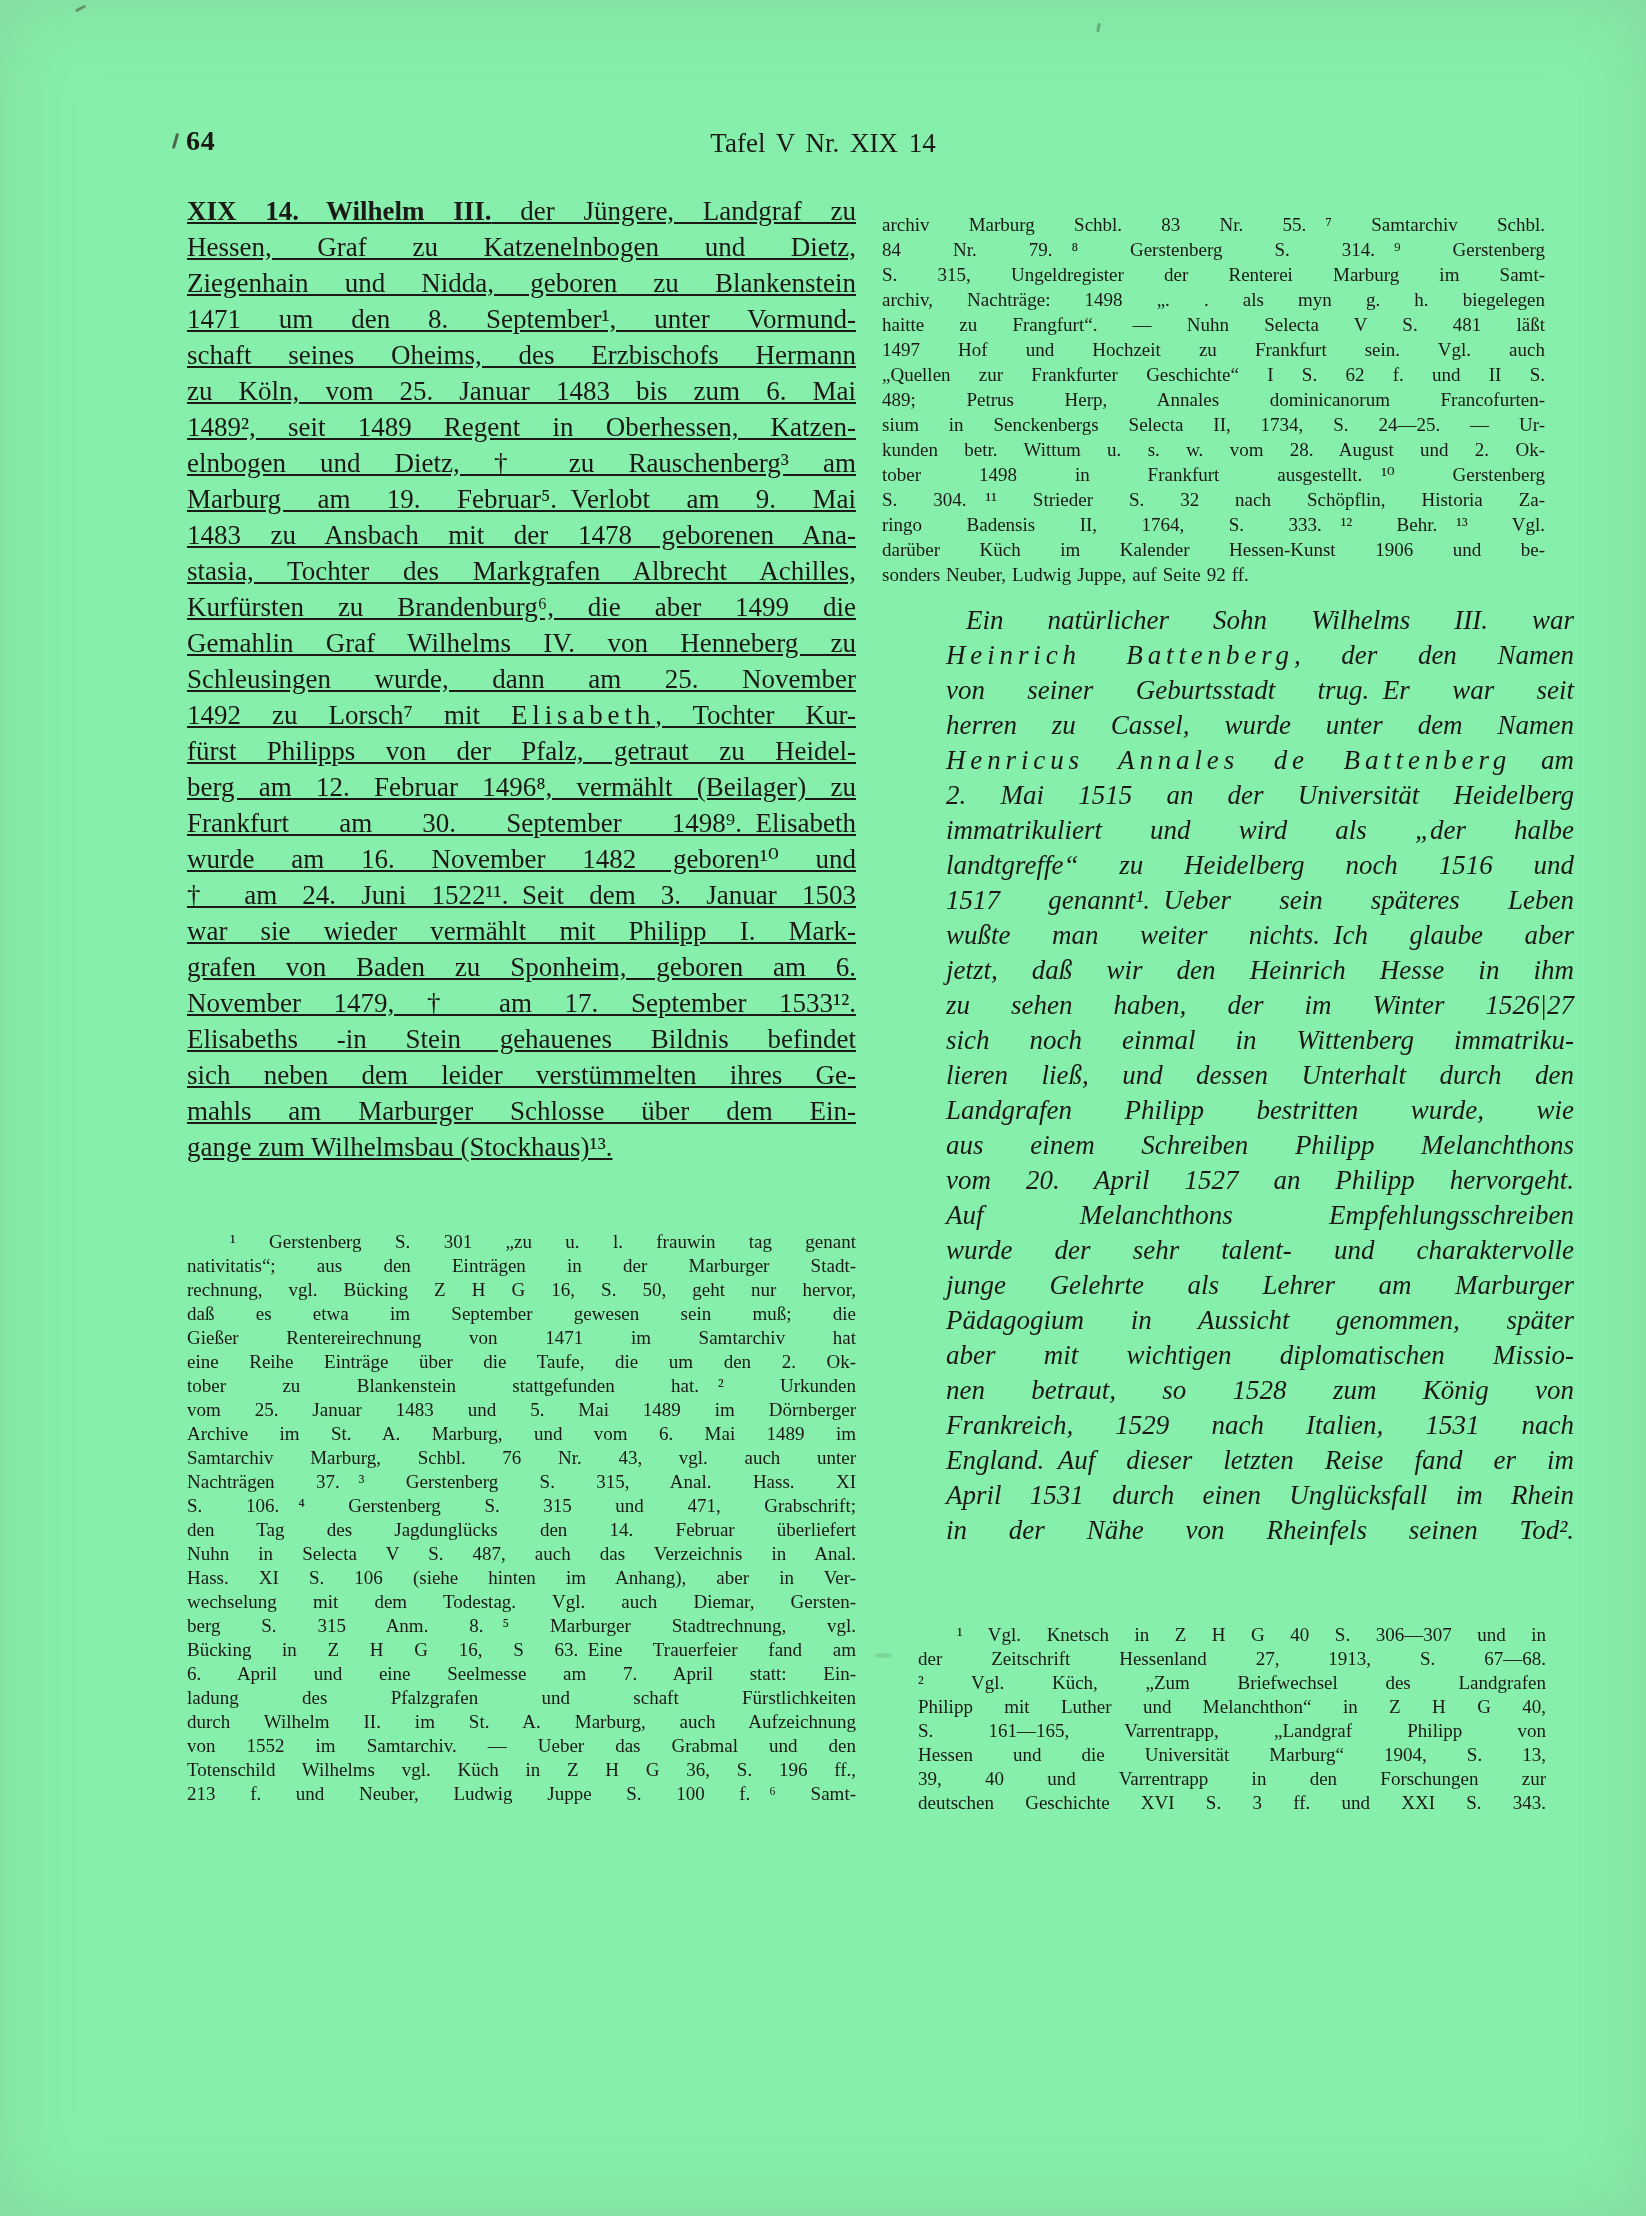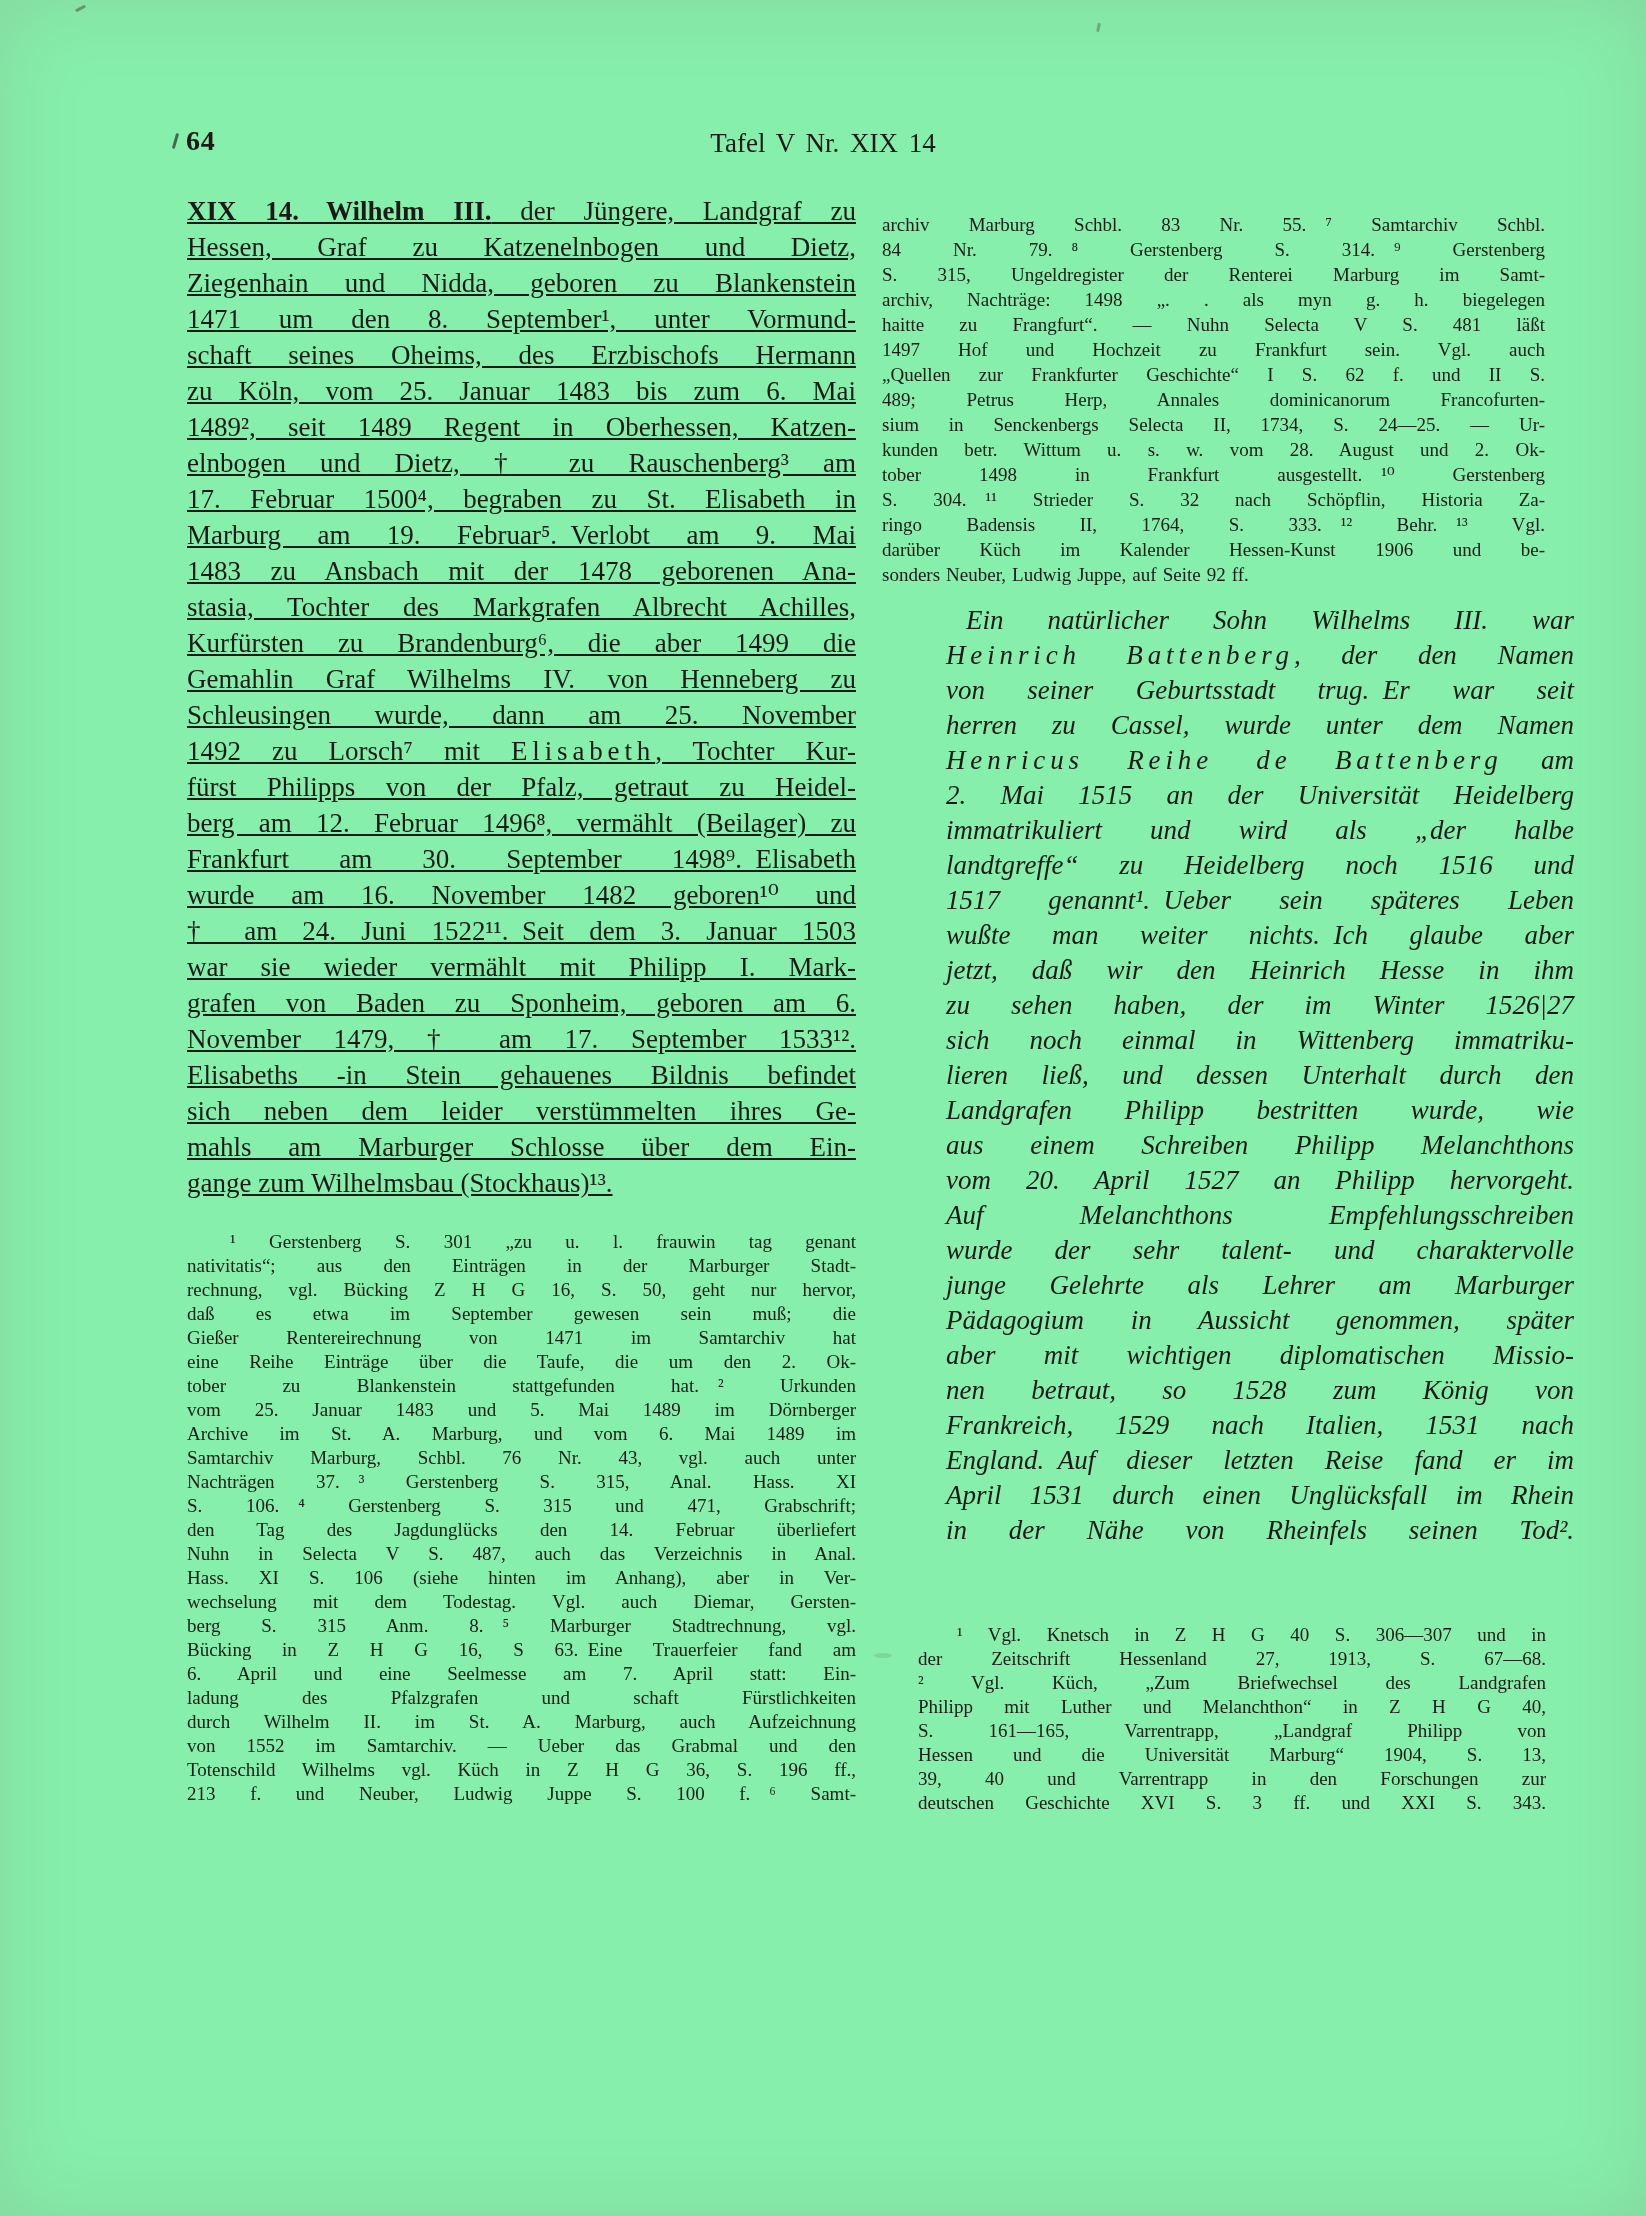--- a/index.html
+++ b/index.html
@@ -62,21 +62,20 @@
 
   <div class="block main-par no-jl">
       <div class="line"><b>XIX 14. Wilhelm III.</b> der Jüngere, Landgraf zu</div>
       <div class="line">Hessen, Graf zu Katzenelnbogen und Dietz,</div>
       <div class="line">Ziegenhain und Nidda, geboren zu Blankenstein</div>
       <div class="line">1471 um den 8. September¹, unter Vormund-</div>
       <div class="line">schaft seines Oheims, des Erzbischofs Hermann</div>
       <div class="line">zu Köln, vom 25. Januar 1483 bis zum 6. Mai</div>
       <div class="line">1489², seit 1489 Regent in Oberhessen, Katzen-</div>
       <div class="line">elnbogen und Dietz, † zu Rauschenberg³ am</div>
-      <div class="line">17. Februar 1500⁴, begraben zu St. Elisabeth in</div>
       <div class="line">Marburg am 19. Februar⁵. Verlobt am 9. Mai</div>
       <div class="line">1483 zu Ansbach mit der 1478 geborenen Ana-</div>
       <div class="line">stasia, Tochter des Markgrafen Albrecht Achilles,</div>
       <div class="line">Kurfürsten zu Brandenburg⁶, die aber 1499 die</div>
       <div class="line">Gemahlin Graf Wilhelms IV. von Henneberg zu</div>
       <div class="line">Schleusingen wurde, dann am 25. November</div>
       <div class="line">1492 zu Lorsch⁷ mit <span class="sp">Elisabeth</span>, Tochter Kur-</div>
       <div class="line">fürst Philipps von der Pfalz, getraut zu Heidel-</div>
       <div class="line">berg am 12. Februar 1496⁸, vermählt (Beilager) zu</div>
       <div class="line">Frankfurt am 30. September 1498⁹. Elisabeth</div>
@@ -134,21 +133,21 @@
       <div class="line">ringo Badensis II, 1764, S. 333. ¹² Behr. ¹³ Vgl.</div>
       <div class="line">darüber Küch im Kalender Hessen-Kunst 1906 und be-</div>
       <div class="line">sonders Neuber, Ludwig Juppe, auf Seite 92 ff.</div>
     </div>
 
   <div class="block bio indent-first">
       <div class="line">Ein natürlicher Sohn Wilhelms III. war</div>
       <div class="line"><span class="sp">Heinrich Battenberg</span>, der den Namen</div>
       <div class="line">von seiner Geburtsstadt trug. Er war seit</div>
       <div class="line">herren zu Cassel, wurde unter dem Namen</div>
-      <div class="line"><span class="sp">Henricus Reihe de Battenberg</span> am</div>
+      <div class="line"><span class="sp">Henricus Annales de Battenberg</span> am</div>
       <div class="line">2. Mai 1515 an der Universität Heidelberg</div>
       <div class="line">immatrikuliert und wird als „der halbe</div>
       <div class="line">landtgreffe“ zu Heidelberg noch 1516 und</div>
       <div class="line">1517 genannt¹. Ueber sein späteres Leben</div>
       <div class="line">wußte man weiter nichts. Ich glaube aber</div>
       <div class="line">jetzt, daß wir den Heinrich Hesse in ihm</div>
       <div class="line">zu sehen haben, der im Winter 1526|27</div>
       <div class="line">sich noch einmal in Wittenberg immatriku-</div>
       <div class="line">lieren ließ, und dessen Unterhalt durch den</div>
       <div class="line">Landgrafen Philipp bestritten wurde, wie</div>

